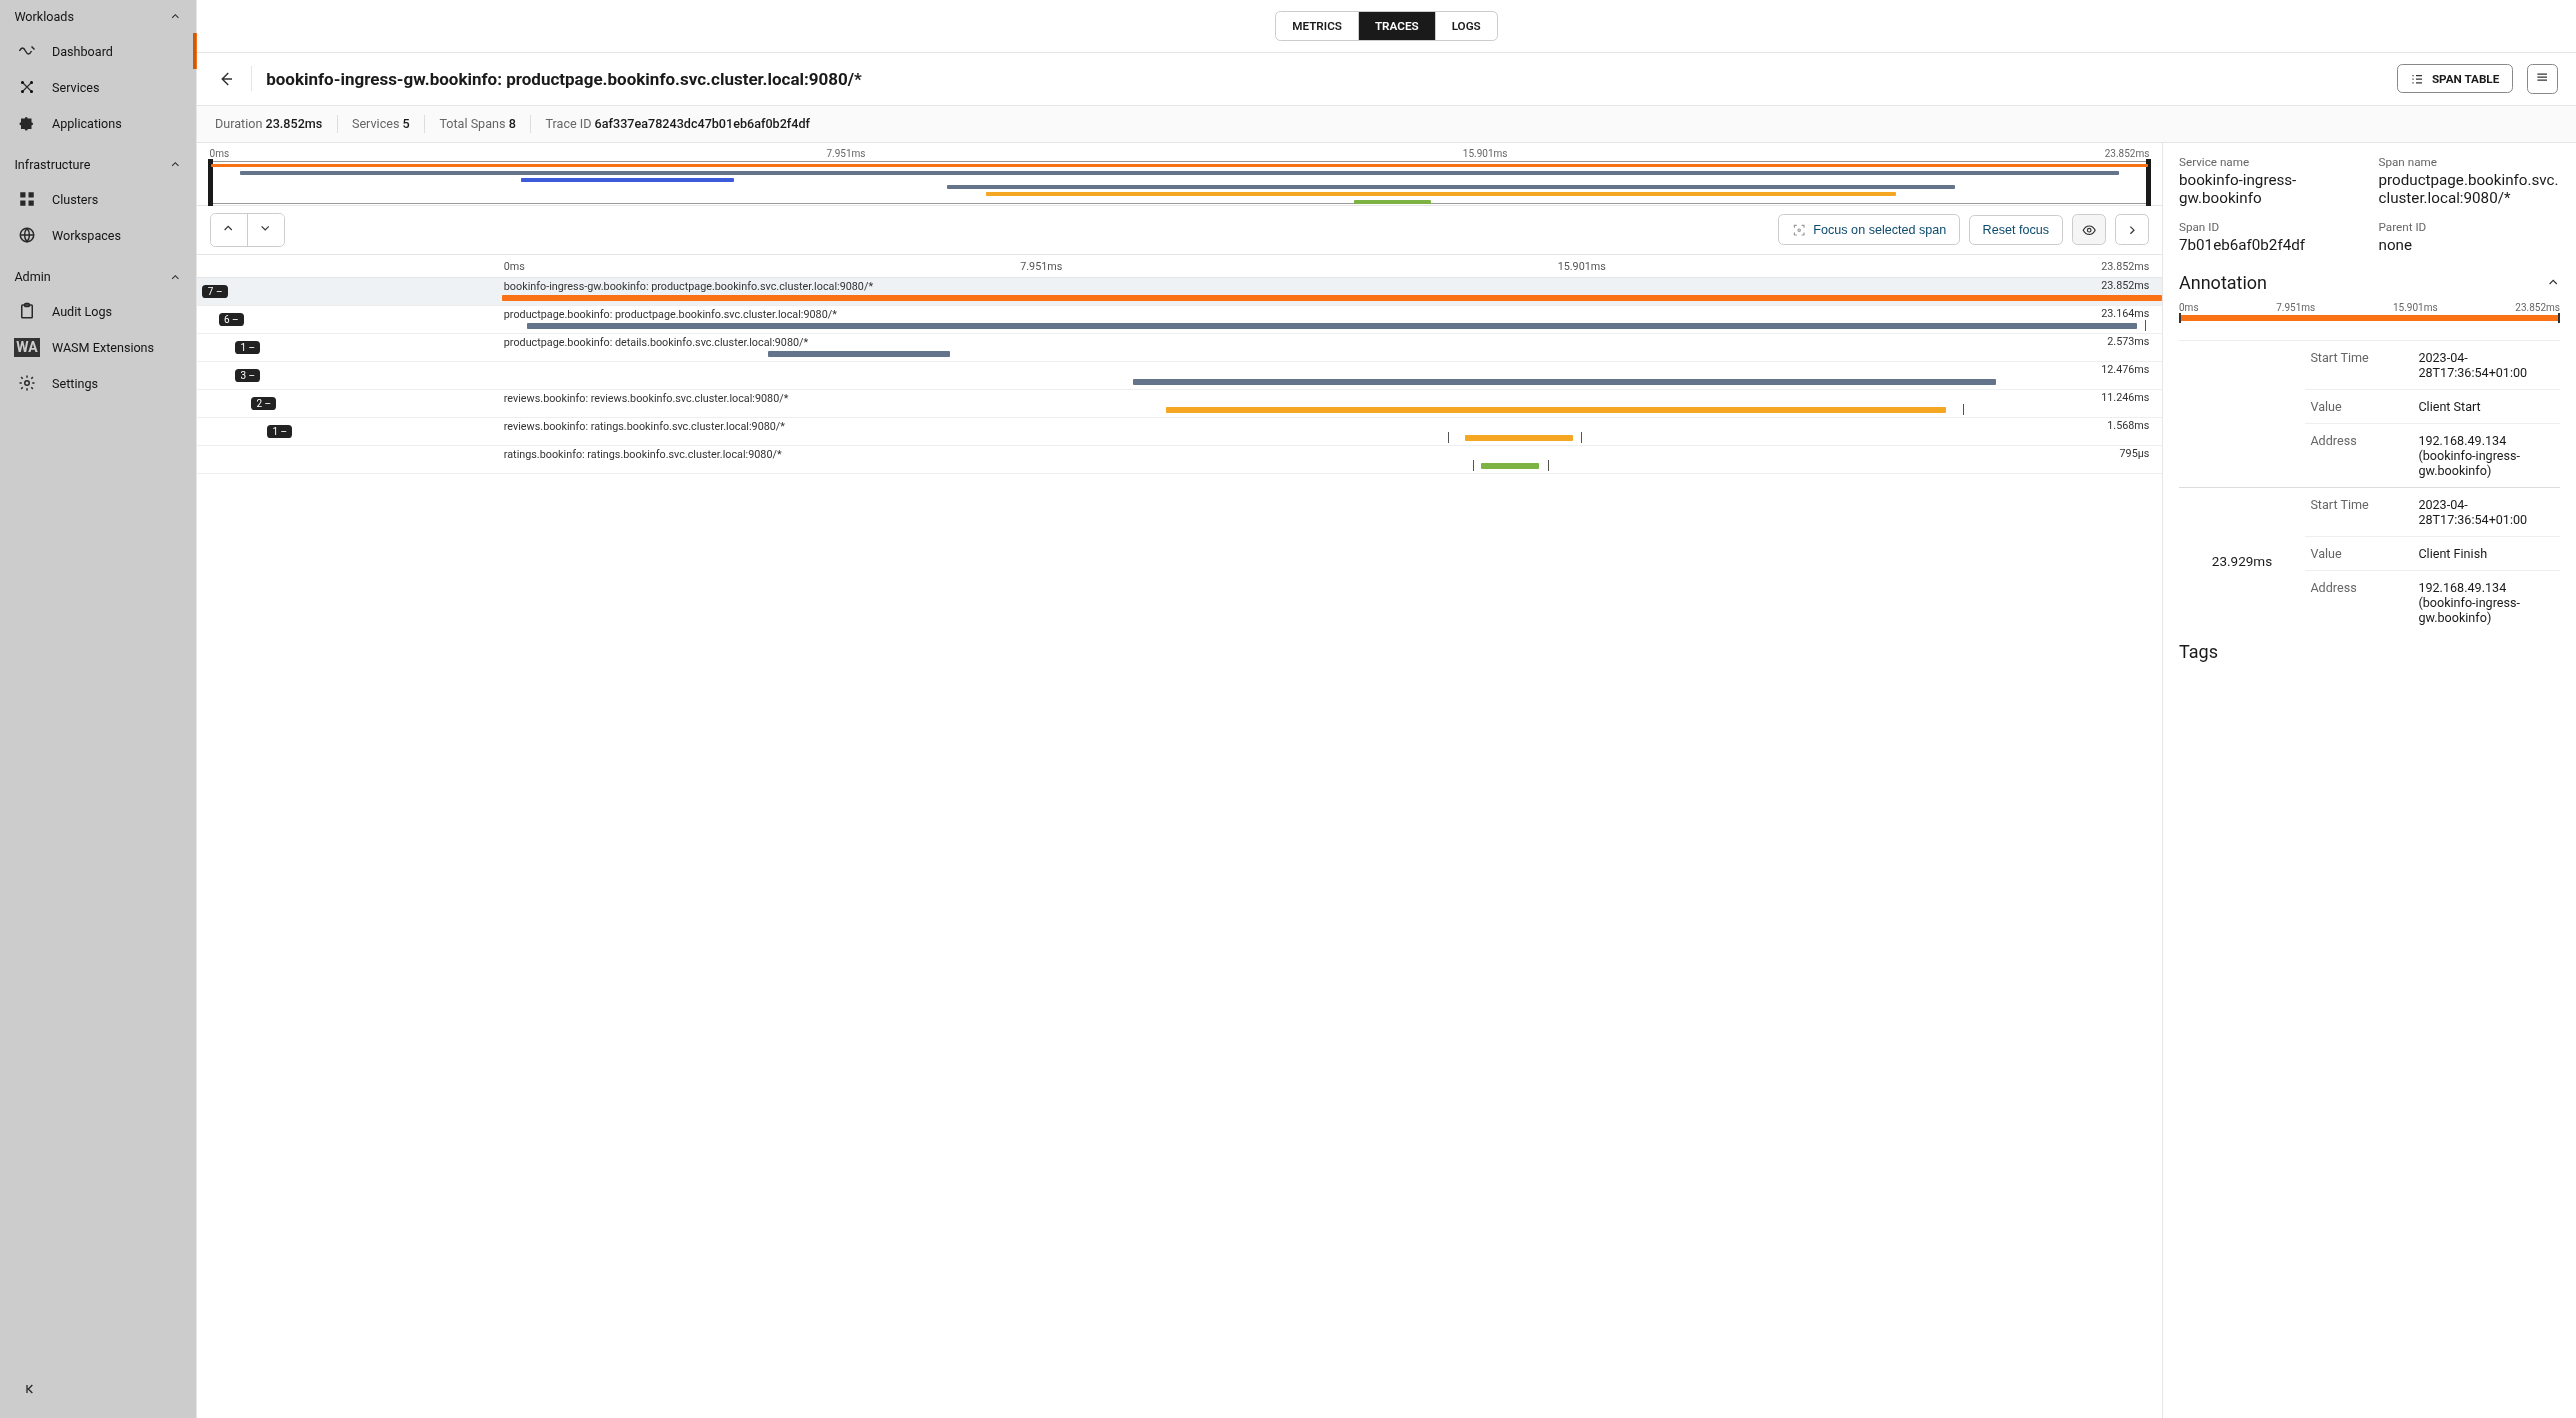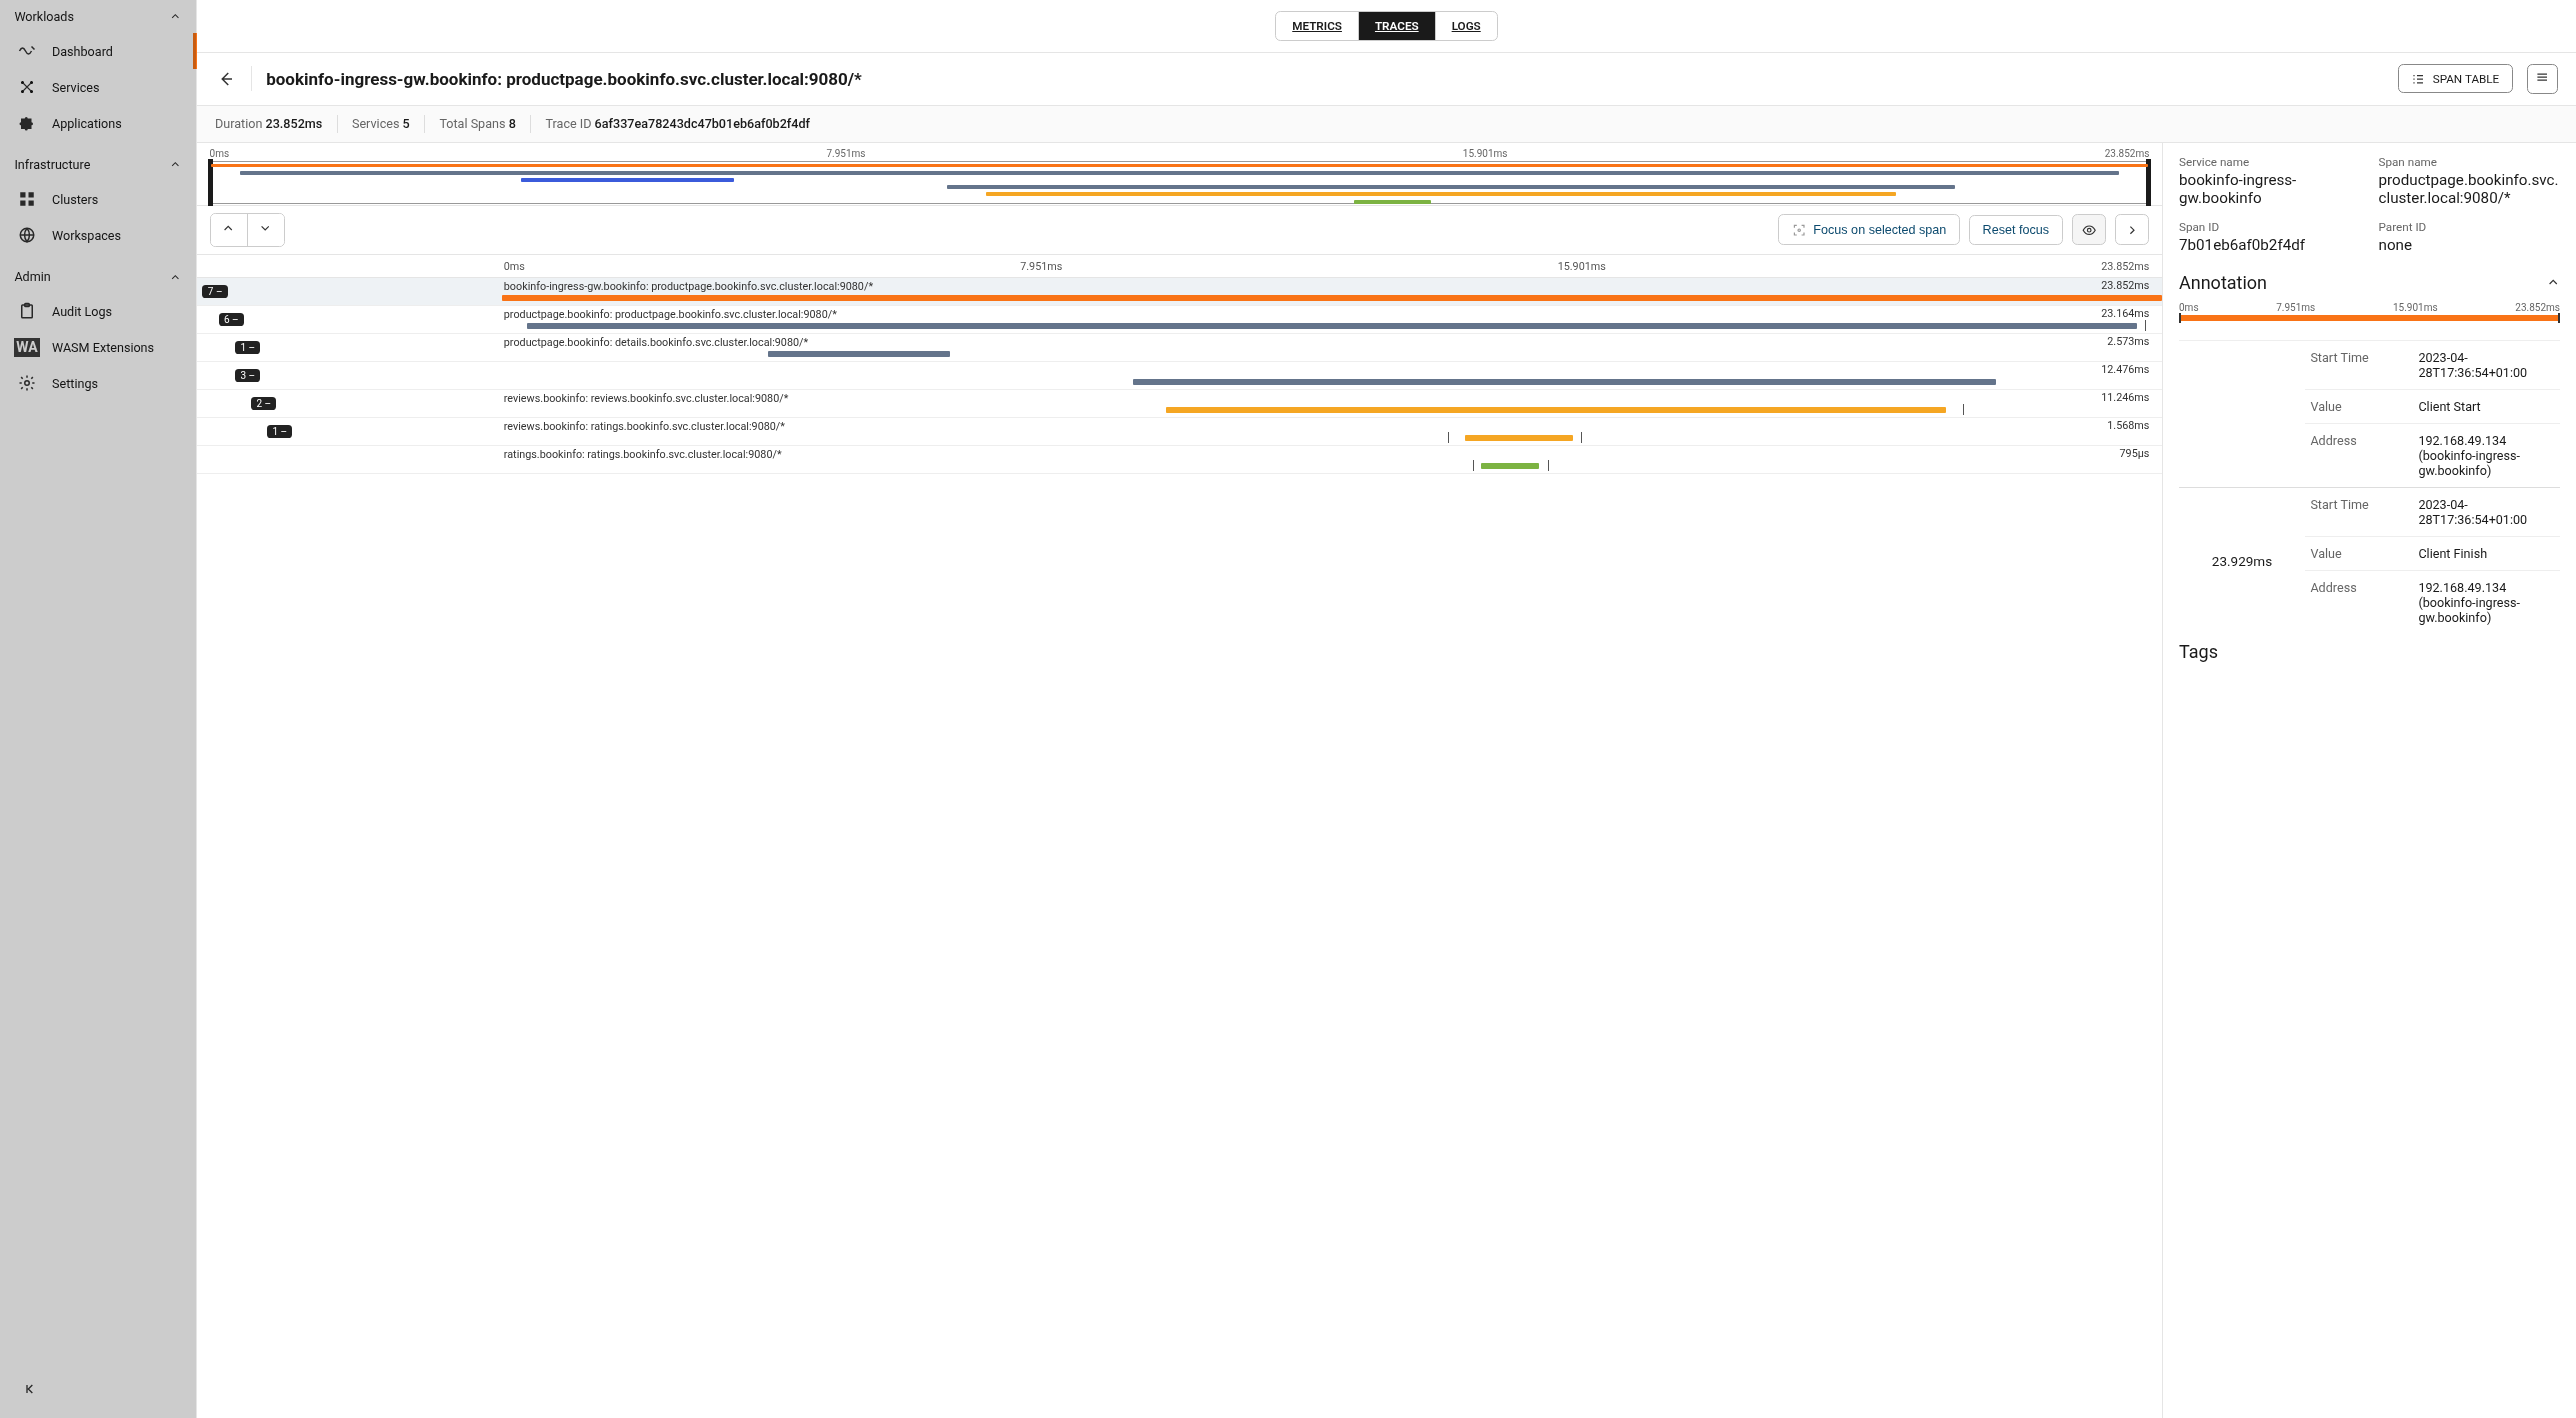--- a/index.html
+++ b/index.html
@@ -20,29 +20,29 @@
 .nav-item .icon { width: 18px; height: 18px; display: inline-flex; align-items: center; justify-content: center; }
 .nav-item.active-dash { position: relative; }
 .nav-item.active-dash::after { content:""; position:absolute; right:-0.9px; top:0; bottom:0; width:3.6px; background:#f97316; }
 .collapse-btn { margin-top: auto; padding: 18px 23px; }
 .collapse-btn svg { width: 16px; height: 16px; }
 
 
 .main { flex: 1; display: flex; flex-direction: column; min-width: 0; }
 .top-tabs { padding: 10.8px; display: flex; justify-content: center; }
 .tab-group { display: inline-flex; border: 0.9px solid #ccc; border-radius: 5.4px; overflow: hidden; }
-.tab-group .tab { padding: 7.2px 16px; font-weight: 600; font-size: 11.7px; cursor: pointer; text-decoration: underline; }
+.tab-group .tab { padding: 7.2px 16px; font-weight: 600; font-size: 11.7px; cursor: pointer; }
 .tab-group .tab.active { background: #1a1a1a; color: #fff; }
 .tab-group .tab + .tab { border-left: 0.9px solid #ccc; }
 
 .header-row { display: flex; align-items: center; padding: 10.8px 18px; gap: 14.4px; border-top: 0.9px solid #e5e5e5; }
 .back-btn { width: 21.5px; height: 21.5px; display:flex; align-items:center; justify-content:center; cursor:pointer; }
 .divider-v { width: 0.9px; height: 25px; background: #e5e5e5; }
 .trace-title { font-size: 17px; font-weight: 700; flex: 1; min-width: 0; }
-.span-table-btn { display: inline-flex; align-items: center; gap: 7.2px; border: 0.9px solid #888; border-radius: 5.4px; padding: 6.3px 12.6px; font-weight: 400; font-size: 11.7px; cursor: pointer; }
+.span-table-btn { display: inline-flex; align-items: center; gap: 7.2px; border: 0.9px solid #888; border-radius: 5.4px; padding: 6.3px 12.6px; font-weight: 700; font-size: 11.7px; cursor: pointer; }
 .menu-btn { border: 0.9px solid #888; border-radius: 5.4px; padding: 5.4px 7.2px; cursor: pointer; }
 
 .stats-row { display: flex; align-items: center; padding: 9px 18px; gap: 14.4px; background: #fafafa; border-top: 0.9px solid #e5e5e5; border-bottom: 0.9px solid #e5e5e5; font-size: 12.6px; }
 .stat-label { color: #666; }
 .stat-value { font-weight: 500; }
 .stat-sep { width: 0.9px; height: 18px; background: #ddd; }
 
 .body { flex: 1; display: flex; min-height: 0; border-top: 0; }
 
 

